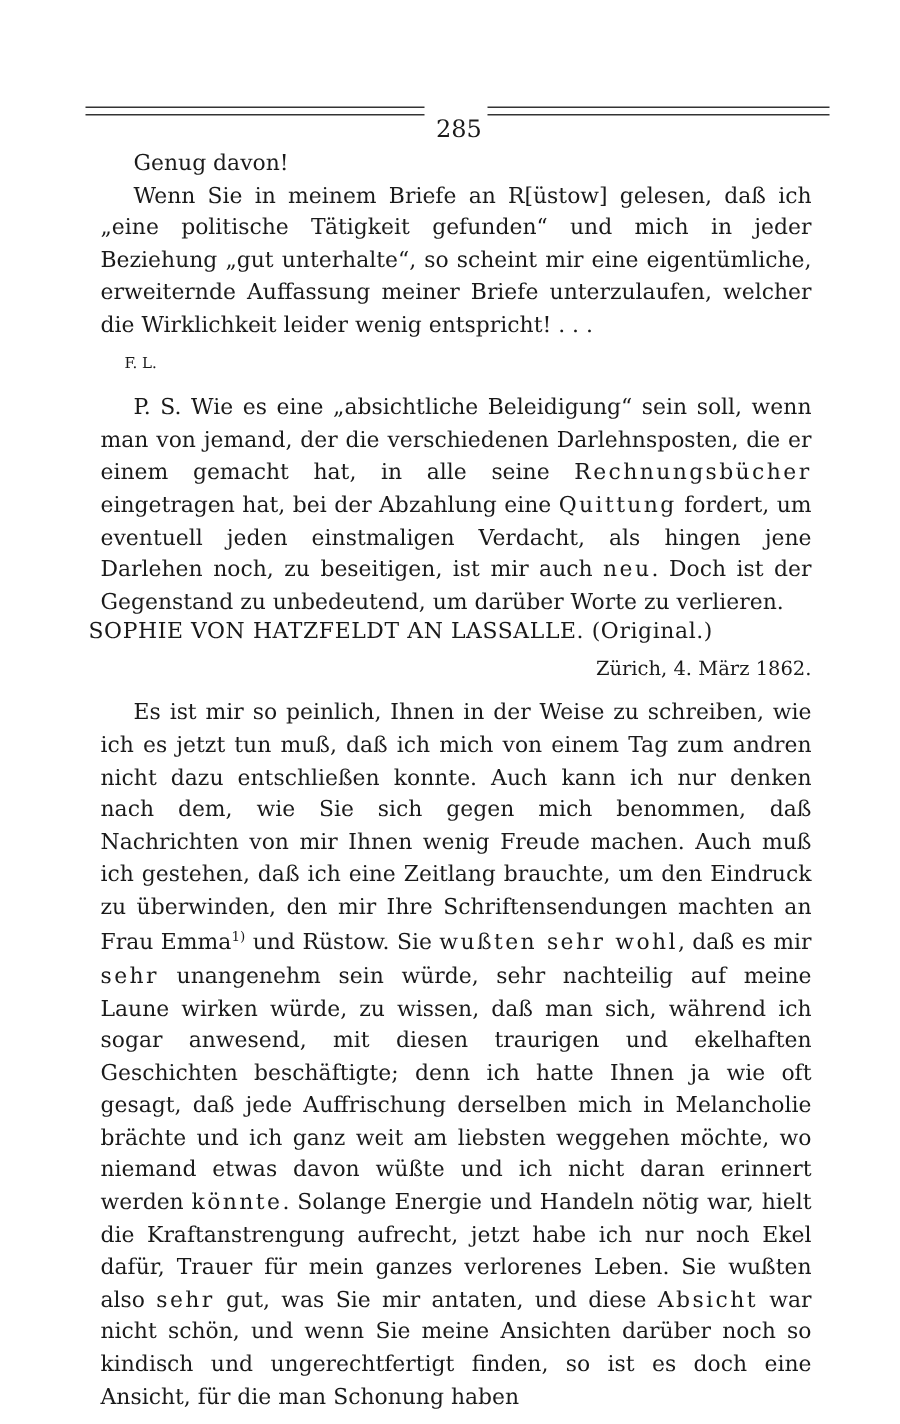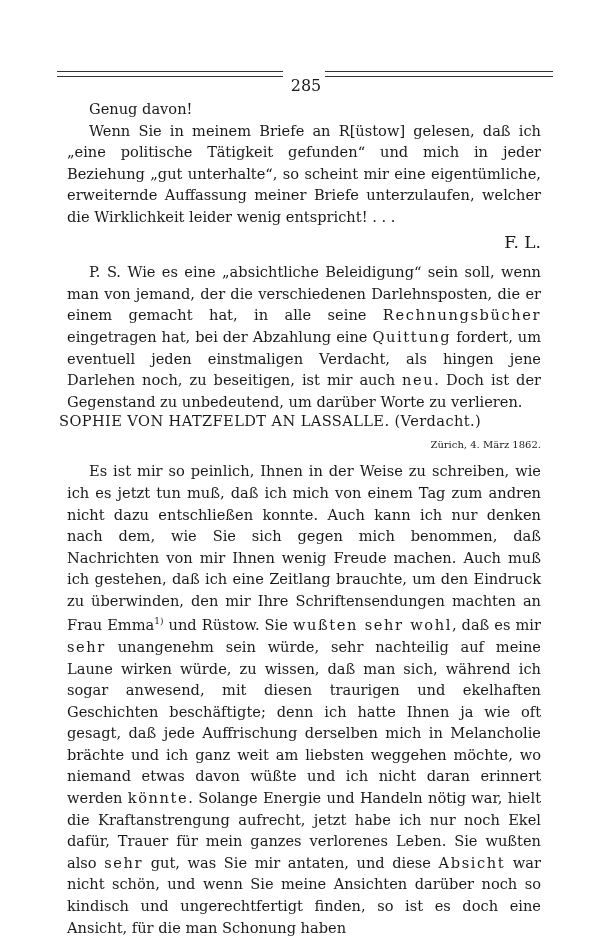--- a/index.html
+++ b/index.html
@@ -6,40 +6,40 @@
   body { width: 600px; height: 949px; position: relative; overflow: hidden;
          font-family: "DejaVu Serif", "Liberation Serif", serif; color: #1a1a1a; }
   .page { position: absolute; left: 67px; top: 58px; width: 474px; }
   .header { position: relative; height: 28px; }
   .rule { position: absolute; top: 13px; height: 4px; border-top: 1px solid #333; border-bottom: 1px solid #333; }
   .rule.left { left: -10px; width: 226px; }
   .rule.right { left: 258px; width: 228px; }
   .pageno { position: absolute; left: 222px; top: 18px; width: 34px; text-align: center; font-size: 16px; }
   .para { font-size: 14.6px; line-height: 21.6px; text-align: justify; margin: 0; }
   .indent { text-indent: 22px; }
-  .sig { text-align: right; font-size: 17px; line-height: 21.6px; margin: 4px 0 8px; }
+  .sig { font-size: 10px; line-height: 21.6px; margin: 4px 16px 8px; }
   .sp { letter-spacing: 1.6px; }
   .num { text-align: center; font-size: 15px; margin: 30px 0 6px; }
   .title { font-size: 14.6px; letter-spacing: 0.4px; margin: 0 0 10px -8px; }
-  .place { text-align: right; font-size: 10px; margin: 0 0 10px; }
+  .place { text-align: right; font-size: 13px; margin: 0 0 10px; }
   sup { font-size: 9px; }
 </style>
 </head>
 <body>
 
 <div class="page">
   <div class="header">
     <div class="rule left"></div>
     <div class="pageno">285</div>
     <div class="rule right"></div>
   </div>
 
   <p class="para indent" style="margin-top:12px">Genug davon!</p>
   <p class="para indent">Wenn Sie in meinem Briefe an R[üstow] gelesen, daß ich „eine politische Tätigkeit gefunden“ und mich in jeder Beziehung „gut unterhalte“, so scheint mir eine eigentümliche, erweiternde Auffassung meiner Briefe unterzulaufen, welcher die Wirklichkeit leider wenig entspricht! . . .</p>
   <div class="sig">F. L.</div>
   <p class="para indent"><span>P. S. Wie es eine „absichtliche Beleidigung“ sein soll, wenn man von jemand, der die verschiedenen Darlehnsposten, die er einem gemacht hat, in alle seine </span><span class="sp">Rechnungsbücher</span><span> eingetragen hat, bei der Abzahlung eine </span><span class="sp">Quittung</span><span> fordert, um eventuell jeden einstmaligen Verdacht, als hingen jene Darlehen noch, zu beseitigen, ist mir auch </span><span class="sp">neu</span><span>. Doch ist der Gegenstand zu unbedeutend, um darüber Worte zu verlieren.</span></p>
 
-  <div class="title">SOPHIE VON HATZFELDT AN LASSALLE. (Verdacht.)</div>
+  <div class="title">SOPHIE VON HATZFELDT AN LASSALLE. (Original.)</div>
   <div class="place">Zürich, 4. März 1862.</div>
 
   <p class="para indent"><span>Es ist mir so peinlich, Ihnen in der Weise zu schreiben, wie ich es jetzt tun muß, daß ich mich von einem Tag zum andren nicht dazu entschließen konnte. Auch kann ich nur denken nach dem, wie Sie sich gegen mich benommen, daß Nachrichten von mir Ihnen wenig Freude machen. Auch muß ich gestehen, daß ich eine Zeitlang brauchte, um den Eindruck zu überwinden, den mir Ihre Schriftensendungen machten an Frau Emma</span><sup>1)</sup><span> und Rüstow. Sie </span><span class="sp">wußten sehr wohl</span><span>, daß es mir </span><span class="sp">sehr</span><span> unangenehm sein würde, sehr nachteilig auf meine Laune wirken würde, zu wissen, daß man sich, während ich sogar anwesend, mit diesen traurigen und ekelhaften Geschichten beschäftigte; denn ich hatte Ihnen ja wie oft gesagt, daß jede Auffrischung derselben mich in Melancholie brächte und ich ganz weit am liebsten weggehen möchte, wo niemand etwas davon wüßte und ich nicht daran erinnert werden </span><span class="sp">könnte</span><span>. Solange Energie und Handeln nötig war, hielt die Kraftanstrengung aufrecht, jetzt habe ich nur noch Ekel dafür, Trauer für mein ganzes verlorenes Leben. Sie wußten also </span><span class="sp">sehr</span><span> gut, was Sie mir antaten, und diese </span><span class="sp">Absicht</span><span> war nicht schön, und wenn Sie meine Ansichten darüber noch so kindisch und ungerechtfertigt finden, so ist es doch eine Ansicht, für die man Schonung haben </span></p>
 
 </div>
 
 </body></html>

